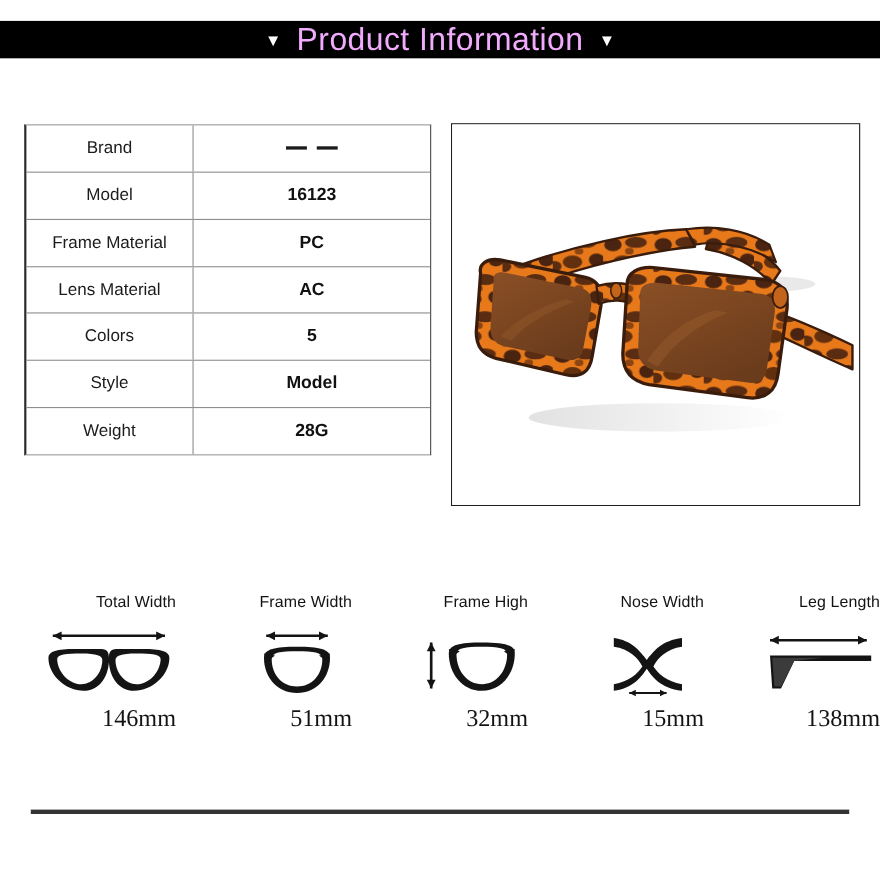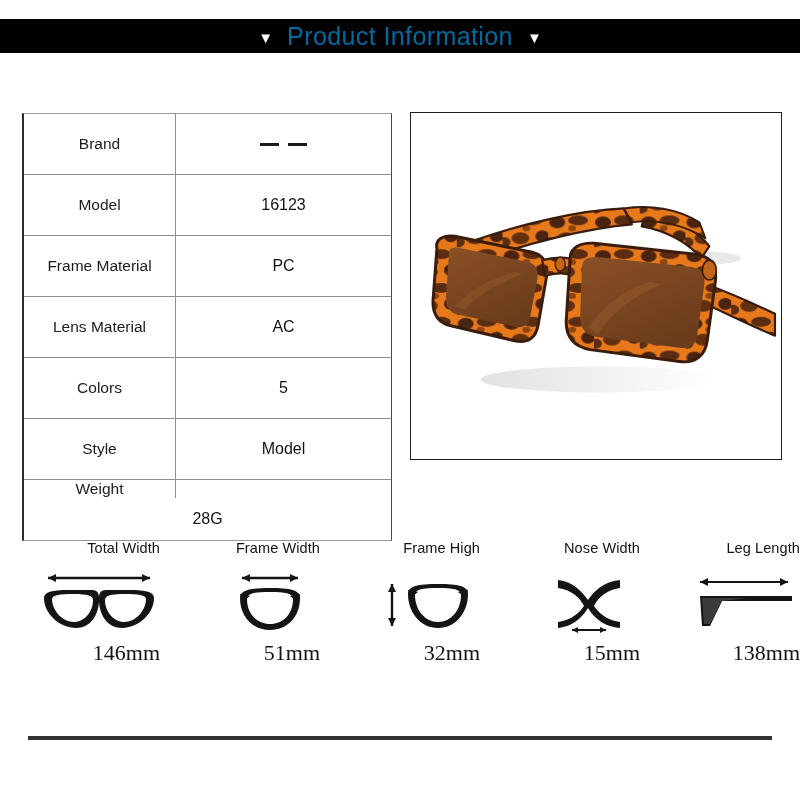--- a/index.html
+++ b/index.html
@@ -20,69 +20,70 @@
     top: 19px;
     width: 800px;
     height: 34px;
     background: #000000;
     display: flex;
     align-items: center;
     justify-content: center;
     gap: 14px;
   }
   .header-title {
-    color: #0369a1;
-    font-size: 25px;
+    color: #f0abfc;
+    font-size: 29px;
     font-weight: 400;
     letter-spacing: 0.4px;
     font-family: "Liberation Sans", sans-serif;
   }
   .tri {
     color: #ffffff;
     font-size: 15px;
     line-height: 1;
     transform: translateY(1px);
   }
 
   
   .spec-table {
     position: absolute;
     left: 22px;
     top: 113px;
     width: 370px;
-    height: 428px;
+    height: 301px;
     border-left: 2px solid #2b2b2b;
     border-right: 1px solid #4a4a4a;
     border-top: 1px solid #9a9a9a;
     border-bottom: 1px solid #9a9a9a;
     display: flex;
     flex-direction: column;
   }
   .spec-row {
     flex: 1 1 0;
     display: flex;
     border-bottom: 1px solid #8e8e8e;
   }
-  .spec-row:last-child { border-bottom: none; flex-direction: column; }
+  .spec-row:last-child { border-bottom: none; }
   .spec-key {
     width: 152px;
     border-right: 1px solid #8e8e8e;
     display: flex;
     align-items: center;
     justify-content: center;
     font-size: 15.5px;
     color: #1b1b1b;
   }
   .spec-val {
     flex: 1;
     display: flex;
     align-items: center;
     justify-content: center;
     font-size: 16px;
     color: #111111;
+    font-weight: bold;
   }
   .dash-pair {
     display: flex;
     gap: 9px;
     align-items: center;
   }
   .dash-pair span {
     display: block;
     width: 19px;
     height: 3px;

